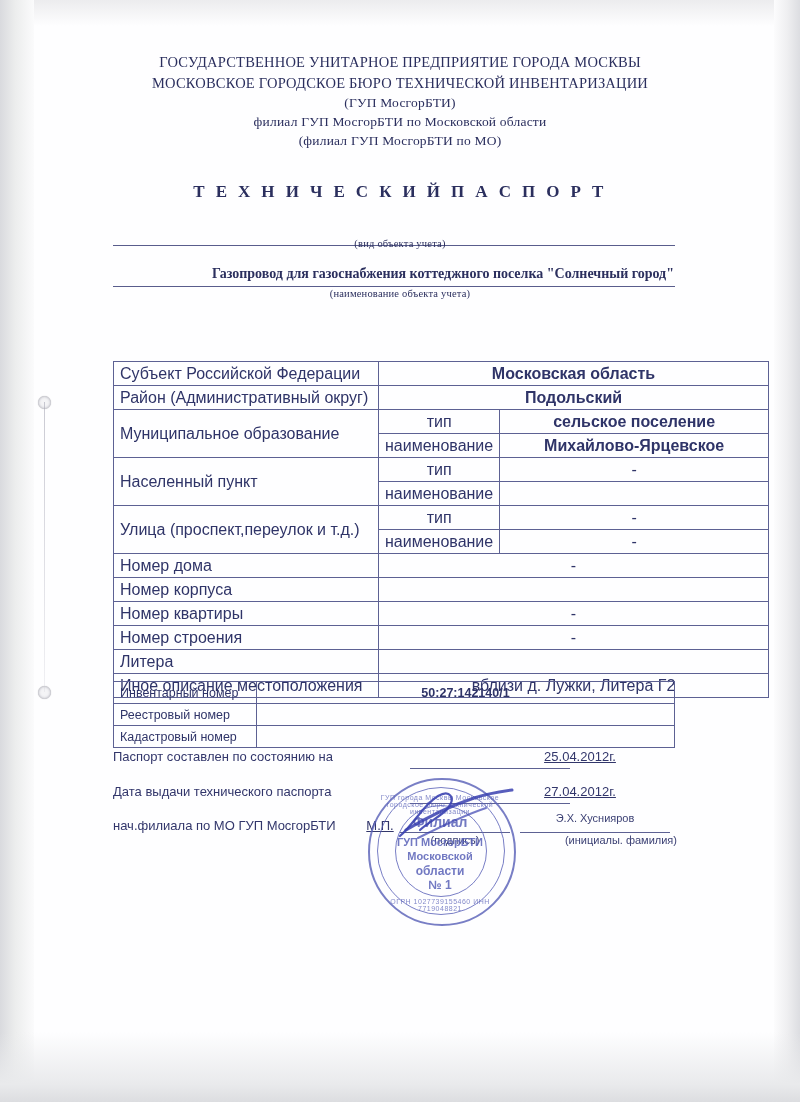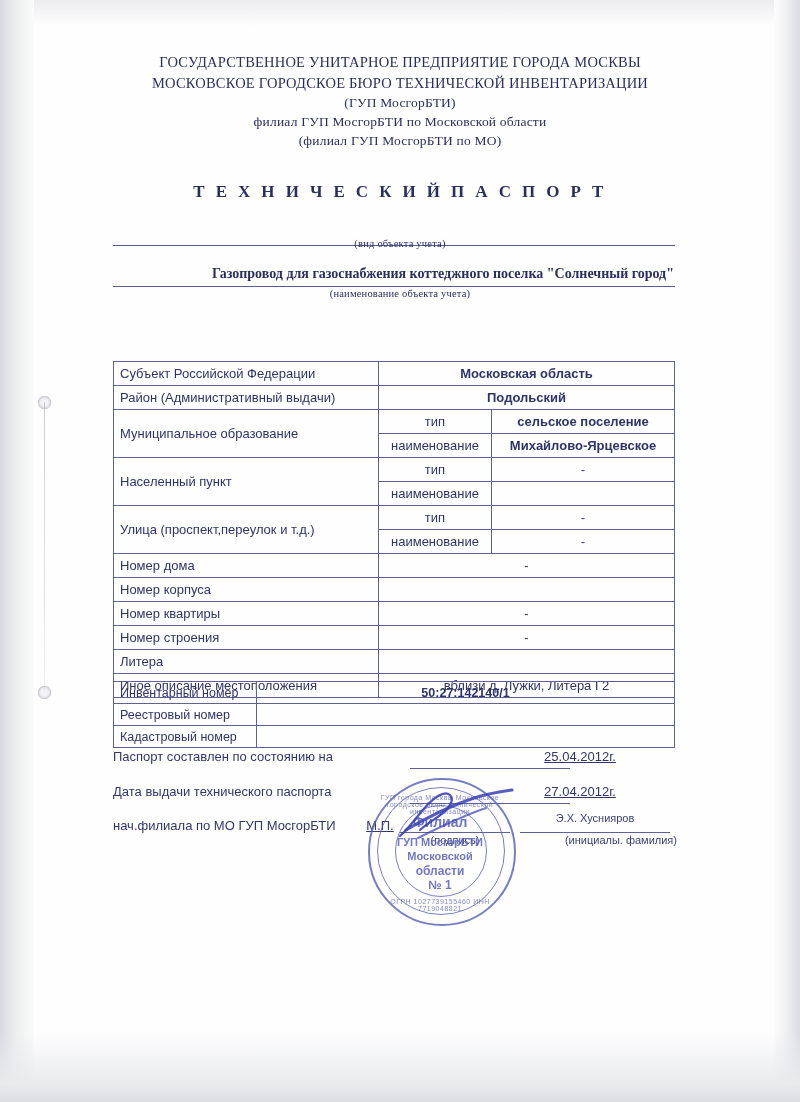--- a/index.html
+++ b/index.html
@@ -124,24 +124,24 @@
     left: 113px; top: 338px;
     font-family: "Liberation Sans", sans-serif;
     font-size: 13px;
     color: #32366b;
   }
 
   
   table.addr {
     position: absolute;
     left: 113px; top: 361px;
-    width: 562px;
+    width: 656px;
     border-collapse: collapse;
     font-family: "Liberation Sans", sans-serif;
-    font-size: 13px;
+    font-size: 16px;
     color: #2f3468;
   }
   table.addr td {
     border: 1px solid #5d6193;
     height: 21px;
     padding: 1px 6px;
     vertical-align: middle;
   }
   td.lbl { width: 252px; }
   td.mid { width: 100px; text-align: center; }
@@ -282,21 +282,21 @@
     </div>
 
 
     <table class="addr">
       <tbody>
           <tr>
         <td class="lbl">Субъект Российской Федерации</td>
         <td class="val" colspan="2">Московская область</td>
       </tr>
       <tr>
-        <td class="lbl">Район (Административный выдачи)</td>
+        <td class="lbl">Район (Административный округ)</td>
         <td class="val" colspan="2">Подольский</td>
       </tr>
       <tr>
         <td class="lbl" rowspan="2">Муниципальное образование</td>
         <td class="mid">тип</td>
         <td class="val">сельское поселение</td>
       </tr>
       <tr>
         <td class="mid">наименование</td>
         <td class="val">Михайлово-Ярцевское</td>

